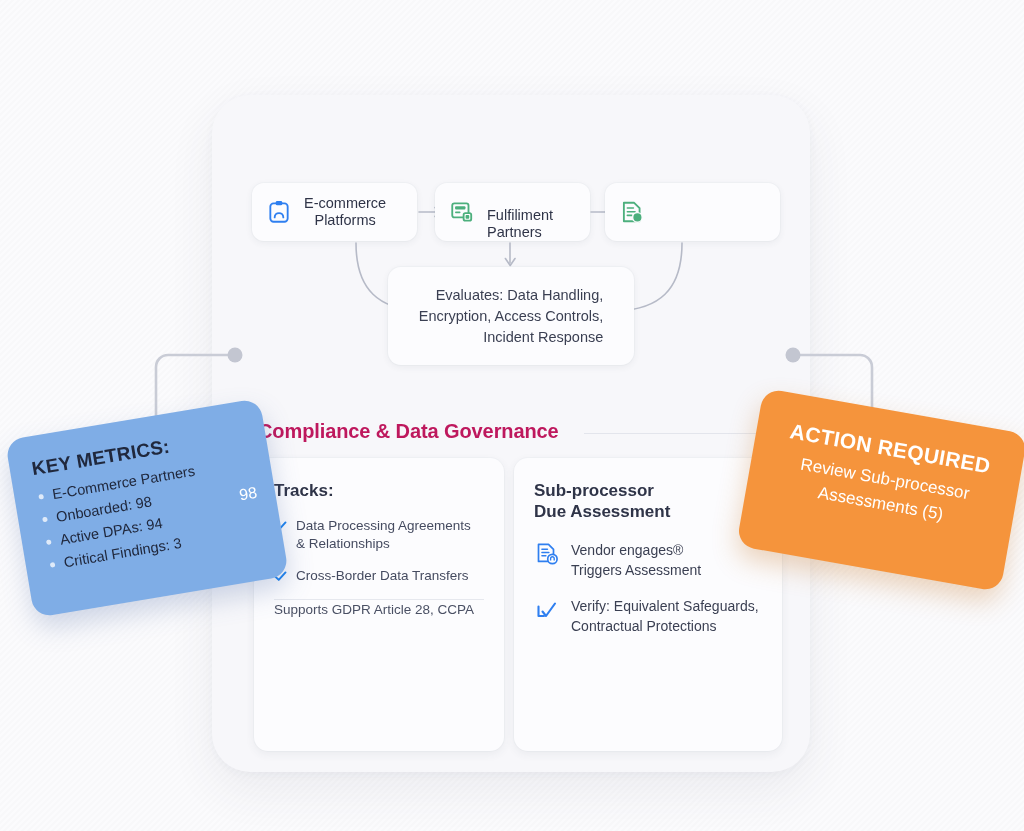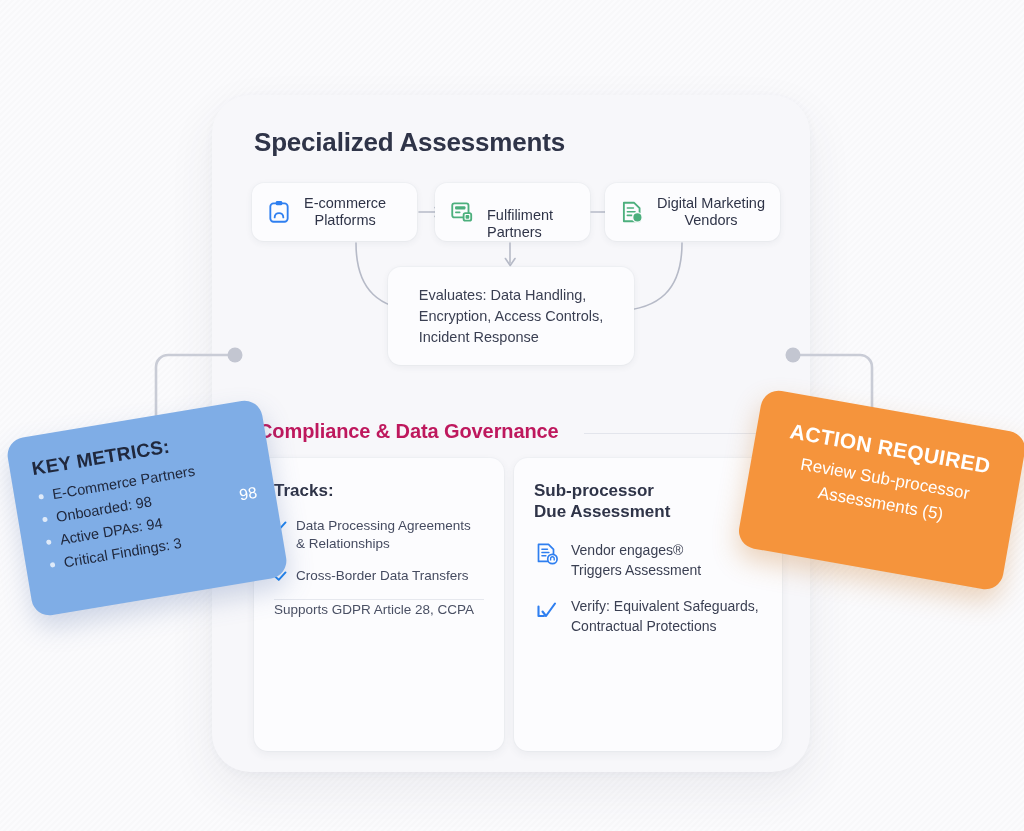--- a/index.html
+++ b/index.html
@@ -64,21 +64,21 @@
   .arrow-2{left:338px;}
 
   
   .eval-box{
     position:absolute;left:176px;top:172px;width:246px;height:98px;
     background:#fcfcfe;border-radius:13px;
     box-shadow:0 2px 7px rgba(60,64,90,0.07),0 0 0 1px rgba(60,64,90,0.022);
     display:flex;align-items:center;justify-content:center;
   }
   .eval-text{
-    font-size:14.5px;line-height:21px;color:#3a3f52;text-align:left;
+    font-size:14.5px;line-height:21px;color:#3a3f52;text-align:right;
     white-space:pre-line;
   }
   .flow-svg{position:absolute;left:40px;top:88px;width:528px;height:190px;overflow:visible;}
 
   
   .sec2-title{
     position:absolute;left:46px;top:325px;
     font-size:20px;font-weight:600;color:#be185d;letter-spacing:-0.1px;
   }
   .sec2-rule{
@@ -168,21 +168,20 @@
 </style>
 </head>
 <body>
 
 <div class="bg-texture"></div>
 
 <div class="stage">
 
   <div class="panel">
 
-    <div class="panel-title">Specialized Assessments</div>
 
     <div class="chips">
 
       <div class="chip chip-1">
         <svg class="chip-icon" viewBox="0 0 24 24" fill="none">
           <rect x="4" y="4" width="16" height="17" rx="3" stroke="#2f7ff0" stroke-width="1.7"></rect>
           <rect x="9" y="1.8" width="6" height="4" rx="1.3" fill="#2f7ff0"></rect>
           <path d="M8 17c0-2.4 1.8-4 4-4s4 1.6 4 4" stroke="#2f7ff0" stroke-width="1.7" stroke-linecap="round"></path>
         </svg>
         <span class="chip-label">E-commerce
@@ -212,22 +211,20 @@
       </svg>
 
       <div class="chip chip-3">
         <svg class="chip-icon" viewBox="0 0 24 24" fill="none">
           <path d="M4.5 3.5h9.5l5 5v12h-14.5z" stroke="#4caf7d" stroke-width="1.7" stroke-linejoin="round"></path>
           <rect x="7" y="7.6" width="7" height="1.5" rx="0.7" fill="#4caf7d"></rect>
           <rect x="7" y="11" width="8.5" height="1.5" rx="0.7" fill="#4caf7d"></rect>
           <rect x="7" y="14.4" width="5.5" height="1.5" rx="0.7" fill="#4caf7d"></rect>
           <circle cx="17" cy="17" r="4.4" fill="#4caf7d" stroke="#fcfcfe" stroke-width="1.3"></circle>
         </svg>
-        <span class="chip-label">Digital Marketing
-Vendors</span>
       </div>
     </div>
 
     <svg class="flow-svg" viewBox="0 0 528 190" fill="none">
       <path d="M104 60 C104 108 128 126 168 128" stroke="#b6bac7" stroke-width="1.6" fill="none" stroke-linecap="round"></path>
       <path d="M163 123.5 L170.5 128.3 L163.6 133.4" stroke="#b6bac7" stroke-width="1.6" fill="none" stroke-linecap="round" stroke-linejoin="round"></path>
 
       <path d="M258 60 L258 80" stroke="#b6bac7" stroke-width="1.6" fill="none" stroke-linecap="round"></path>
       <path d="M253.4 75.5 L258.2 82.5 L263 75.5" stroke="#b6bac7" stroke-width="1.6" fill="none" stroke-linecap="round" stroke-linejoin="round"></path>
 

